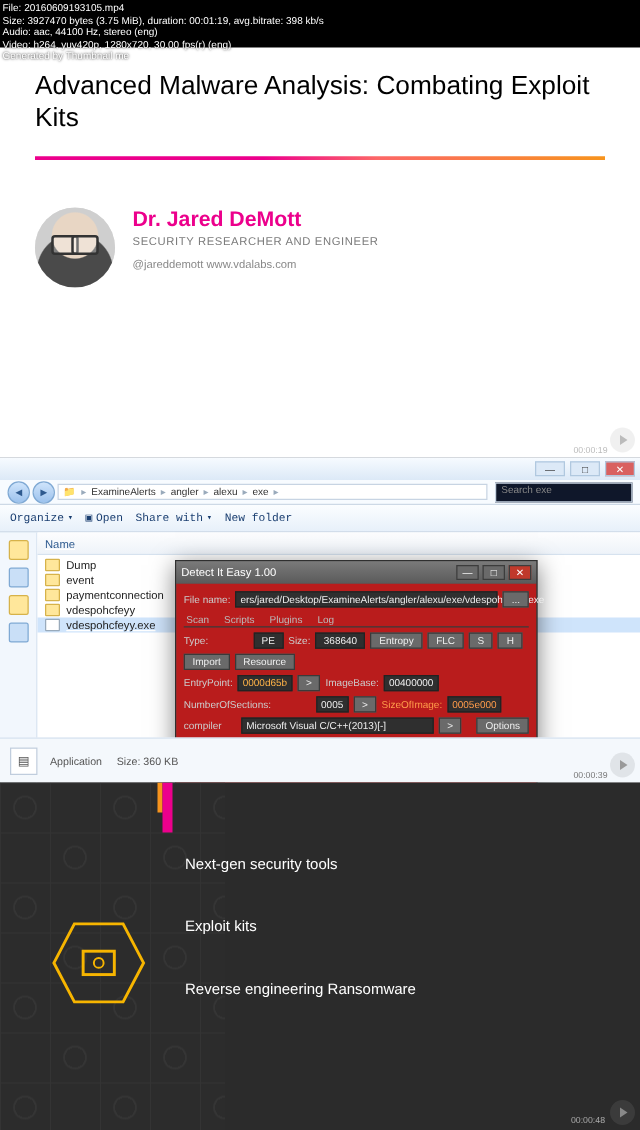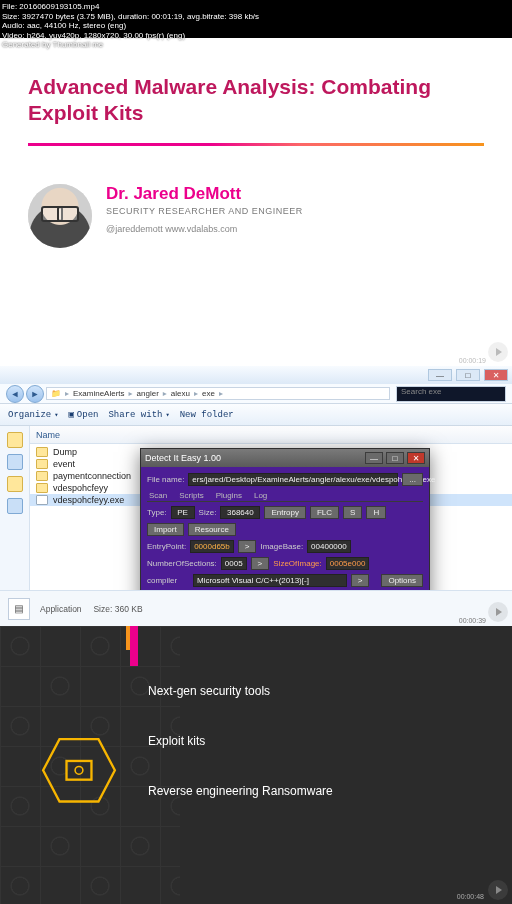--- a/index.html
+++ b/index.html
@@ -1,21 +1,21 @@
 <!DOCTYPE html>
 <html><head>
 <meta charset="utf-8">
 <style>
   * { margin:0; padding:0; box-sizing:border-box; }
   body { width:512px; height:904px; background:#000; font-family:Arial,Helvetica,sans-serif; color:#fff; overflow:hidden; position:relative; }
   
   .meta { position:absolute; top:0; left:0; font-size:8px; line-height:1.2; color:#fff; padding:2px; z-index:50; text-shadow:0 0 2px #000;}
   
   .slide1 { position:absolute; top:38px; left:0; width:512px; height:328px; background:#fff; color:#222; }
-  .slide1 .title { padding:36px 28px 8px 28px; font-size:21px; font-weight:700; color:#be185d; line-height:1.25;}
+  .slide1 .title { padding:18px 28px 8px 28px; font-size:21px; font-weight:400; color:#000000; line-height:1.25;}
   .slide1 .divider { margin:8px 28px 0 28px; height:3px; background:linear-gradient(90deg,#ec008c 0%,#ec008c 40%,#fc6767 60%,#f7941d 100%); }
   .author { display:flex; align-items:flex-start; padding:38px 28px 0 28px; gap:14px;}
   .avatar { width:64px; height:64px; border-radius:50%; background:#ddd; overflow:hidden; flex:0 0 64px; position:relative;}
   .avface { position:absolute; inset:0; background:radial-gradient(circle at 50% 35%, #e8d6c4 0 18px, transparent 19px), radial-gradient(circle at 50% 80%, #4a4a4a 0 30px, transparent 31px), #cfcfcf; }
   .avface::before, .avface::after { content:""; position:absolute; width:18px; height:12px; border:2px solid #333; border-radius:3px; top:22px; background:rgba(255,255,255,0.3);}
   .avface::before{ left:13px;} .avface::after{ right:13px;}
   .ainfo .aname { color:#ec008c; font-weight:700; font-size:17px; margin-bottom:2px;}
   .ainfo .arole { color:#7a7a7a; font-size:9px; letter-spacing:0.5px; margin-bottom:8px;}
   .ainfo .ahandles { color:#888; font-size:9px; }
   .playchip { position:absolute; bottom:4px; right:4px; width:20px; height:20px; border-radius:50%; background:rgba(0,0,0,0.06); display:flex; align-items:center; justify-content:center;}
@@ -31,38 +31,38 @@
   .bcrumbs { background:#fff; border:1px solid #c7d4e3; padding:1px 4px; font-size:8px; display:flex; align-items:center; gap:4px; flex:1;}
   .bcrumbs .sep{color:#9ab;}
   .searchx { width:110px; margin-left:6px; height:16px; border:1px solid #c7d4e3; background:#0f172a; font-size:8px; padding:0 4px; color:#888;}
   .toolbar2 { height:22px; background:linear-gradient(#fbfdff,#e7f0fa); border-bottom:1px solid #cdd9e6; display:flex; align-items:center; gap:10px; padding:0 8px; font-size:9px; color:#1a3e70;}
   .tbtn { display:flex; align-items:center; gap:3px;font-family:Liberation Mono, monospace;}
   .tbtn .dd{font-size:7px;color:#1a3e70;}
   .body2 { display:flex; height:200px;}
   .sidebar2 { width:30px; background:#f2f7fd; border-right:1px solid #d6e2ef; display:flex; flex-direction:column; align-items:center; gap:6px; padding-top:6px;}
   .sidebar2 .sic{ width:16px;height:16px;background:#ffe79b;border:1px solid #d6b24a;border-radius:2px;}
   .sidebar2 .sic.b{background:#c9dff7;border-color:#7fa9d4;}
-  .filearea { flex:1; background:#fff; position:relative;}
+  .filearea { flex:1; background:#fff; position:relative;text-decoration:underline;}
   .listhdr { height:18px; background:linear-gradient(#fdfdfe,#eef3f9); border-bottom:1px solid #d6e2ef; display:flex; align-items:center; padding:0 6px; font-size:9px; color:#2e5a8f;}
   .flist { padding:2px 0; font-size:9px; color:#222;}
   .frow { display:flex; align-items:center; gap:5px; padding:1px 6px;}
   .frow .fic{width:12px;height:10px;background:#ffe79b;border:1px solid #d6b24a;border-radius:1px;}
   .frow.file .fic{background:#fff;border:1px solid #9ab;}
   .frow.sel{ background:#cfe4fb;}
   
   .die { position:absolute; top:22px; left:110px; width:290px; background:#555; border:1px solid #2f2f2f; box-shadow:0 4px 18px rgba(0,0,0,0.5);}
   .die-title { height:18px; background:linear-gradient(#7a7a7a,#5a5a5a); display:flex; align-items:center; justify-content:space-between; padding:0 4px; font-size:9px; color:#fff;}
   .die-title .wb{display:flex;gap:3px;}
   .die-title .wbb{width:18px;height:12px;background:#6a6a6a;border:1px solid #3c3c3c;display:flex;align-items:center;justify-content:center;font-size:8px;}
   .die-title .wbb.cl{background:#c0392b;}
-  .die-body { background:#4c1d95; padding:6px; font-size:8px; color:#ddd;}
+  .die-body { background:#b91c1c; padding:6px; font-size:8px; color:#ddd;}
   .dierow { display:flex; align-items:center; gap:4px; margin-bottom:4px; flex-wrap:wrap;}
   .dlab { color:#ccc; font-size:8px;}
   .dval { background:#2f2f2f; border:1px solid #222; padding:1px 3px; color:#eee; font-size:8px; min-width:40px; text-align:center;}
-  .dval.sm{min-width:24px;}
+  .dval.sm{min-width:24px;margin-left:32px;}
   .dval.wide{flex:1; text-align:left;}
   .dbtn { background:#6a6a6a;border:1px solid #3a3a3a;padding:1px 6px;color:#eee;font-size:8px;}
   .tabrow { display:flex; gap:8px; border-bottom:1px solid #3a3a3a; margin:2px 0 4px;}
   .tabrow span{font-size:8px;color:#bbb;padding:1px 2px;}
   .redbar { height:12px; background:linear-gradient(#d44,#a22); color:#fff; font-size:8px; display:flex;align-items:center;padding:0 4px; position:relative;}
   .redbar .cur{position:absolute;right:20px;top:1px;font-size:10px;color:#fff;}
   .progressrow{display:flex;align-items:center;gap:4px;margin-top:6px;}
   .prog{flex:1;height:10px;background:#2f2f2f;border:1px solid #222;position:relative;}
   .prog .fill{position:absolute;inset:0;background:linear-gradient(#7bdc72,#3aa83a);}
   .rbtncol{display:flex;flex-direction:column;gap:3px;margin-left:6px;}

